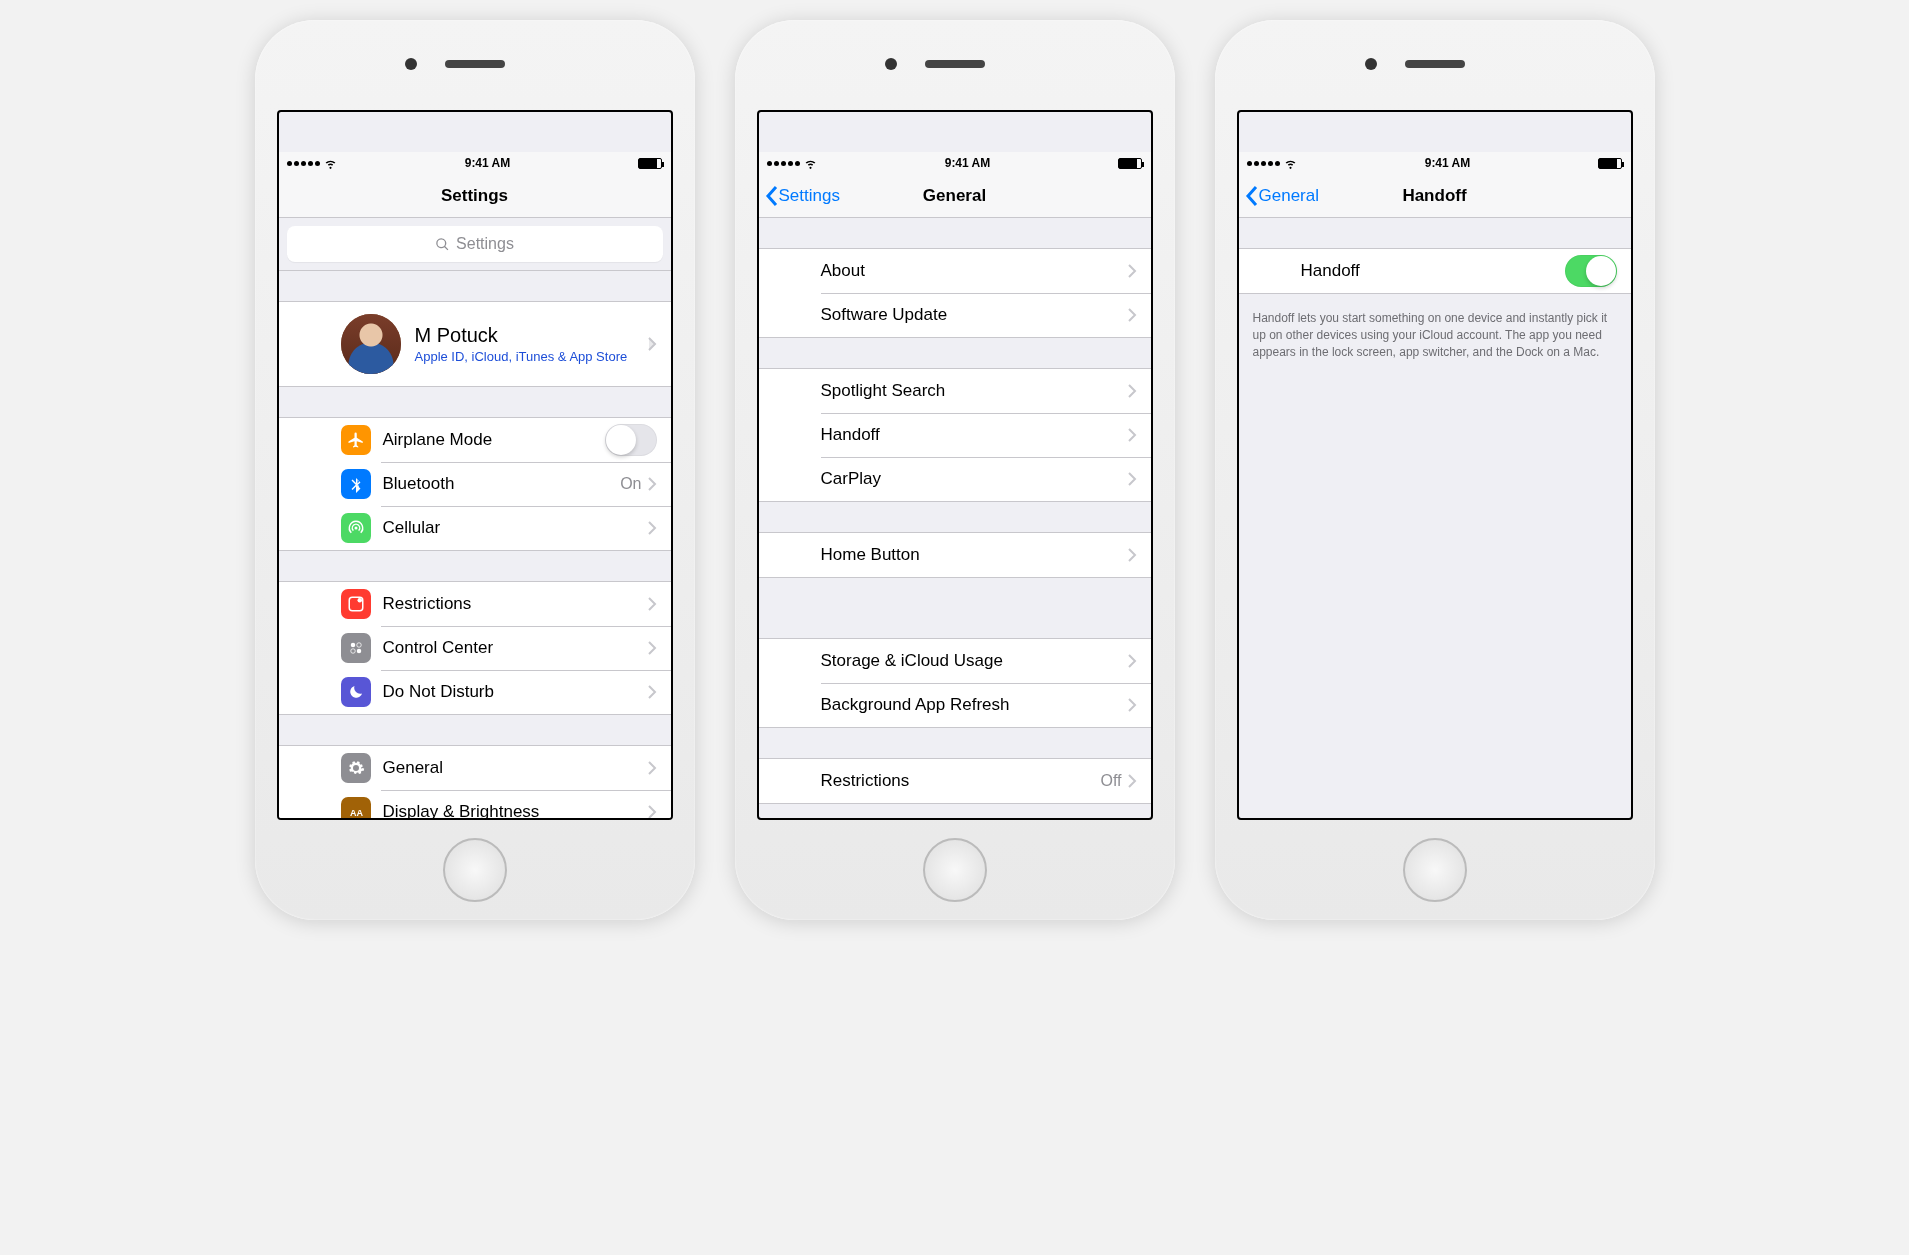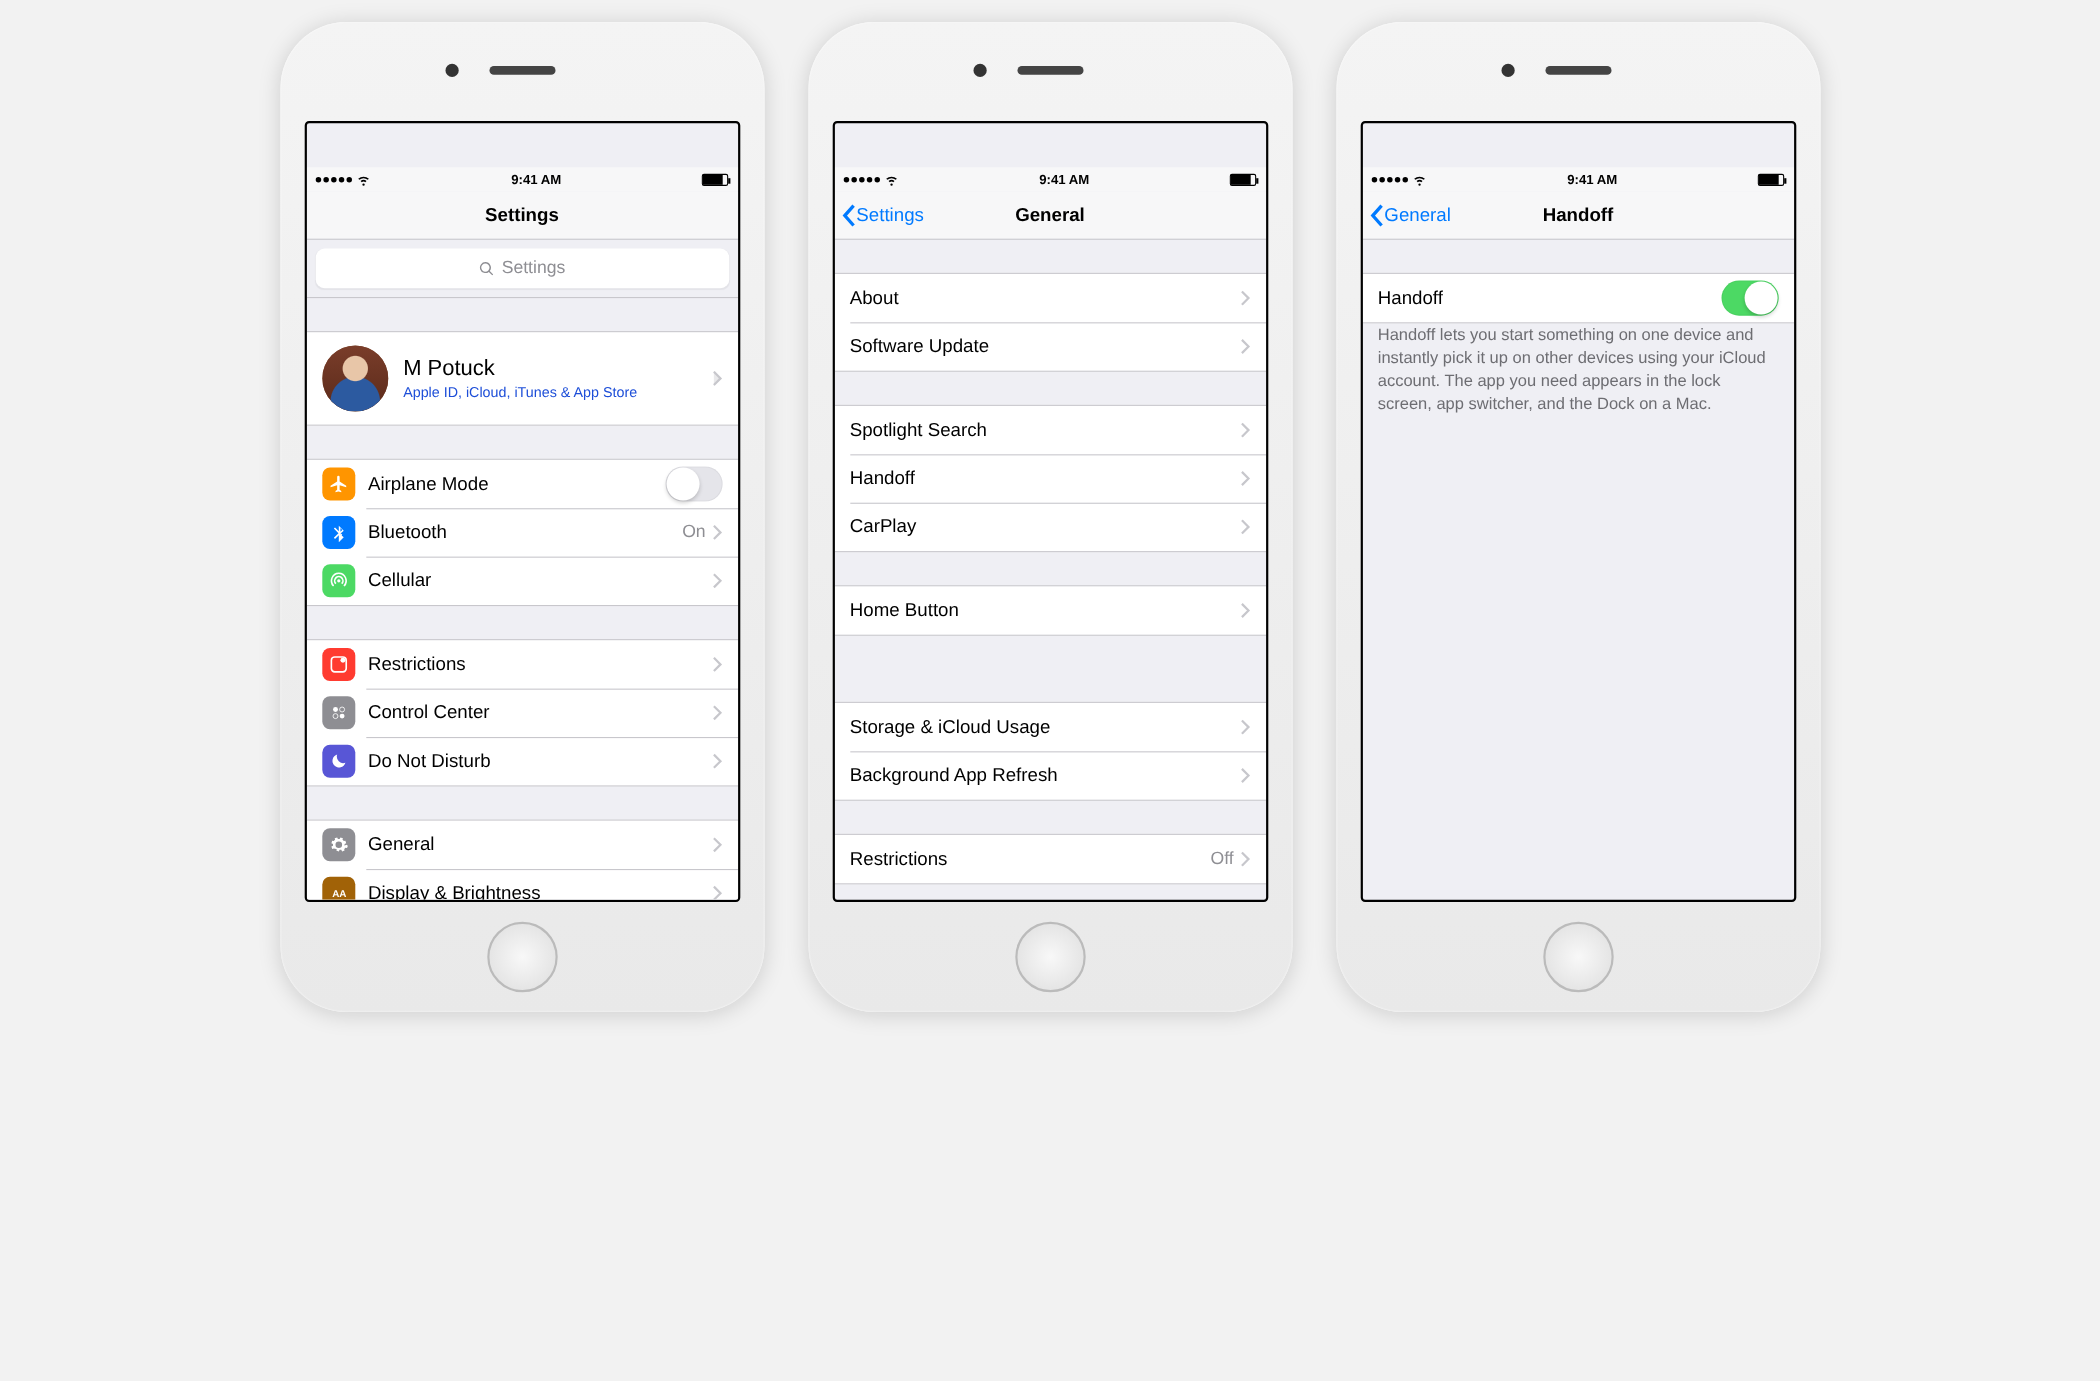--- a/index.html
+++ b/index.html
@@ -82,21 +82,21 @@
     background:#fff; border-radius:8px; height:36px;
     display:flex; align-items:center; justify-content:center; gap:6px;
     color:#8e8e93; font-size:16px;
     box-shadow:0 1px 1px rgba(0,0,0,.05);
   }
   .group-gap { height:30px; }
   .cell-group { background:#fff; border-top:1px solid #c8c7cc; border-bottom:1px solid #c8c7cc; }
   .cell {
     display:flex; align-items:center;
     min-height:44px; padding:0 14px 0 14px;
-    position:relative; font-size:17px; color:#000;
+    position:relative; font-size:17px; color:#000;margin-left:48px;
   }
   .cell + .cell::before {
     content:""; position:absolute; left:14px; right:0; top:0;
     height:1px; background:#c8c7cc;
   }
   .cell.with-icon + .cell.with-icon::before { left:54px; }
   .cell .app-icon {
     width:30px; height:30px; border-radius:7px; margin-right:12px;
     display:flex; align-items:center; justify-content:center;
     flex-shrink:0;
@@ -124,21 +124,21 @@
   .avatar::before{
     content:""; position:absolute; inset:0;
     background:
       radial-gradient(circle at 50% 35%, #e8c6a8 0 11px, transparent 12px),
       radial-gradient(circle at 50% 85%, #2c5aa0 0 22px, transparent 23px),
       linear-gradient(#7a3d2a,#5a2a1a);
   }
   .profile-name { font-size:20px; }
   .profile-sub { font-size:13px; color:#1d4ed8; margin-top:2px; }
   .footer-text {
-    padding:0 14px; font-size:15px; color:#6d6d72; line-height:1.4;
+    padding:16px 14px; font-size:12px; color:#6d6d72; line-height:1.4;
   }
   
   .ic-orange{background:#ff9500}.ic-blue{background:#007aff}.ic-bt{background:#007aff}
   .ic-green{background:#4cd964}.ic-red{background:#ff3b30}.ic-gray{background:#8e8e93}
   .ic-purple{background:#5856d6}.ic-darkblue{background:#a16207}
   .app-icon svg{width:18px;height:18px;fill:#fff}
 </style>
 </head>
 <body>
 

